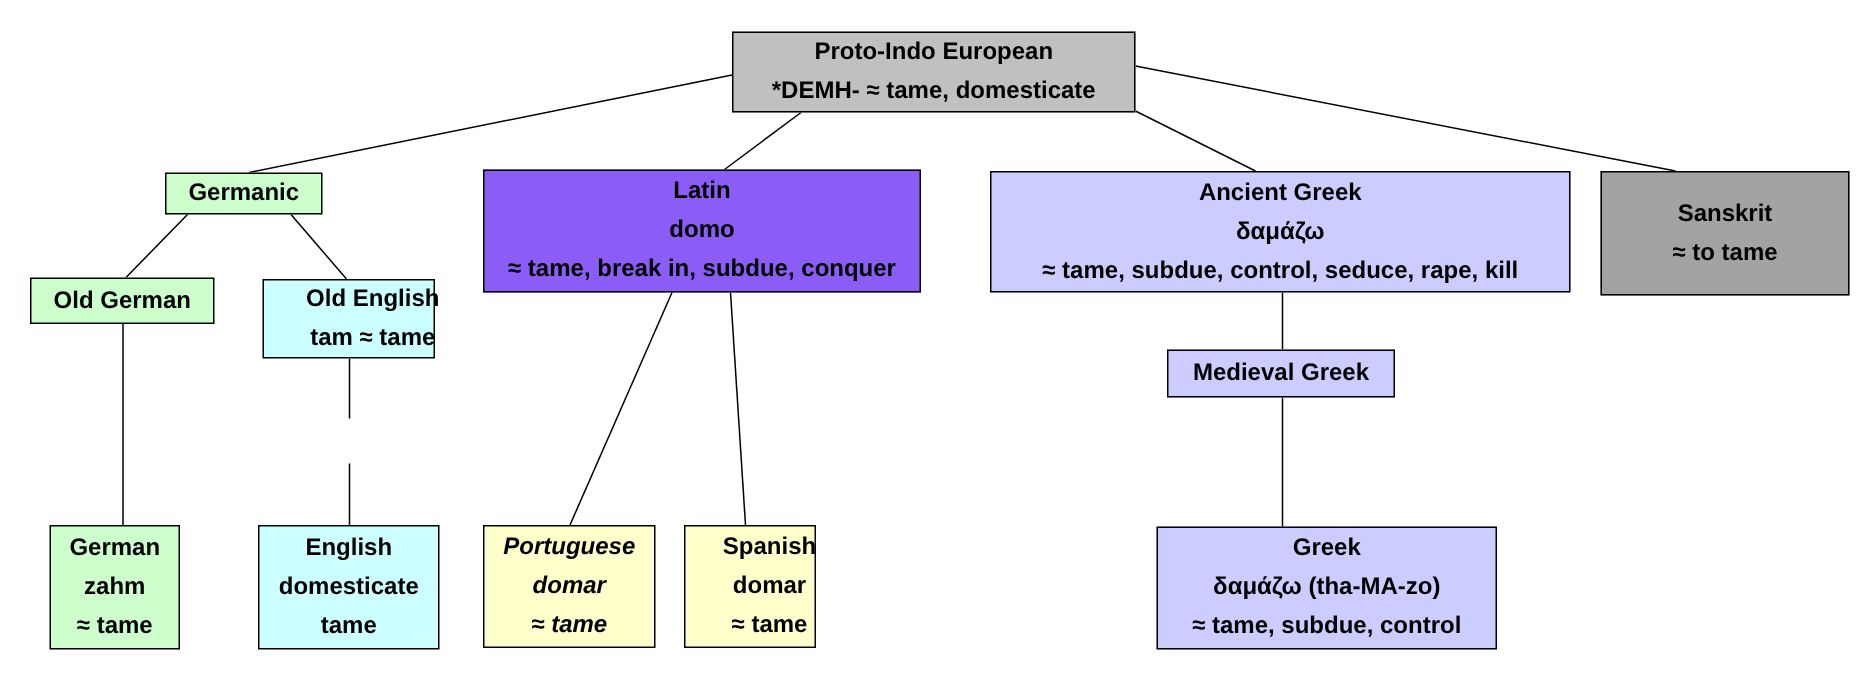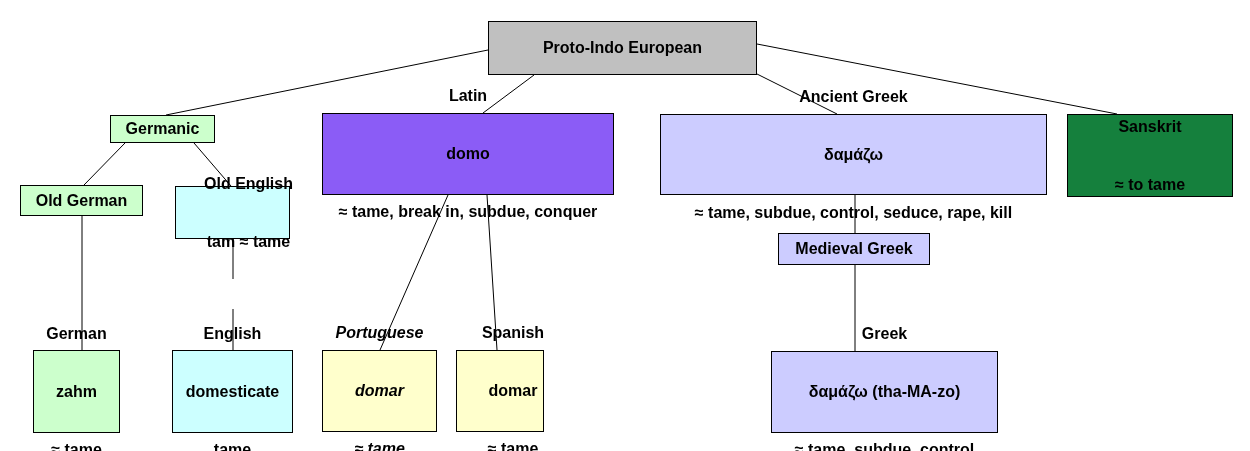--- a/index.html
+++ b/index.html
@@ -33,21 +33,20 @@
     display: flex;
     flex-direction: column;
     align-items: center;
     justify-content: center;
     text-align: center;
     font-weight: bold;
     font-size: 16px;
     line-height: 26px;
     color: #000000;
     white-space: nowrap;
-    gap: 32px;
   }
   .node span { display: block; }
 </style>
 </head>
 <body>
 
 <div class="canvas">
 
   <svg class="edges">
       <line x1="488" y1="50" x2="166" y2="115"></line>
@@ -60,20 +59,21 @@
       <line x1="233" y1="239" x2="233" y2="279"></line>
       <line x1="233" y1="309" x2="233" y2="350"></line>
       <line x1="448" y1="195" x2="380" y2="350"></line>
       <line x1="487" y1="195" x2="497" y2="350"></line>
       <line x1="855" y1="195" x2="855" y2="233"></line>
       <line x1="855" y1="265" x2="855" y2="351"></line>
     </svg>
 
   <div class="node" style="left: 488px; top: 21px; width: 269px; height: 54px; background-color: rgb(192, 192, 192);">
     <span>Proto-Indo European</span>
+    <span>*DEMH- ≈ tame, domesticate</span>
   </div>
 
   <div class="node" style="left: 110px; top: 115px; width: 105px; height: 28px; background-color: rgb(204, 255, 204);">
     <span>Germanic</span>
   </div>
 
   <div class="node" style="left: 20px; top: 185px; width: 123px; height: 31px; background-color: rgb(204, 255, 204);">
     <span>Old German</span>
   </div>
 
@@ -122,18 +122,18 @@
   <div class="node" style="left: 778px; top: 233px; width: 152px; height: 32px; background-color: rgb(204, 204, 255);">
     <span>Medieval Greek</span>
   </div>
 
   <div class="node" style="left: 740px; top: 351px; width: 227px; height: 82px; background-color: rgb(204, 204, 255); margin-left: 31px;">
     <span>Greek</span>
     <span>δαμάζω (tha-MA-zo)</span>
     <span>≈ tame, subdue, control</span>
   </div>
 
-  <div class="node" style="left: 1067px; top: 114px; width: 166px; height: 83px; background-color: #15803d;">
+  <div class="node" style="left: 1067px; top: 114px; width: 166px; height: 83px; background-color: #a3a3a3;">
     <span>Sanskrit</span>
     <span>≈ to tame</span>
   </div>
 
 </div>
 
 </body></html>

